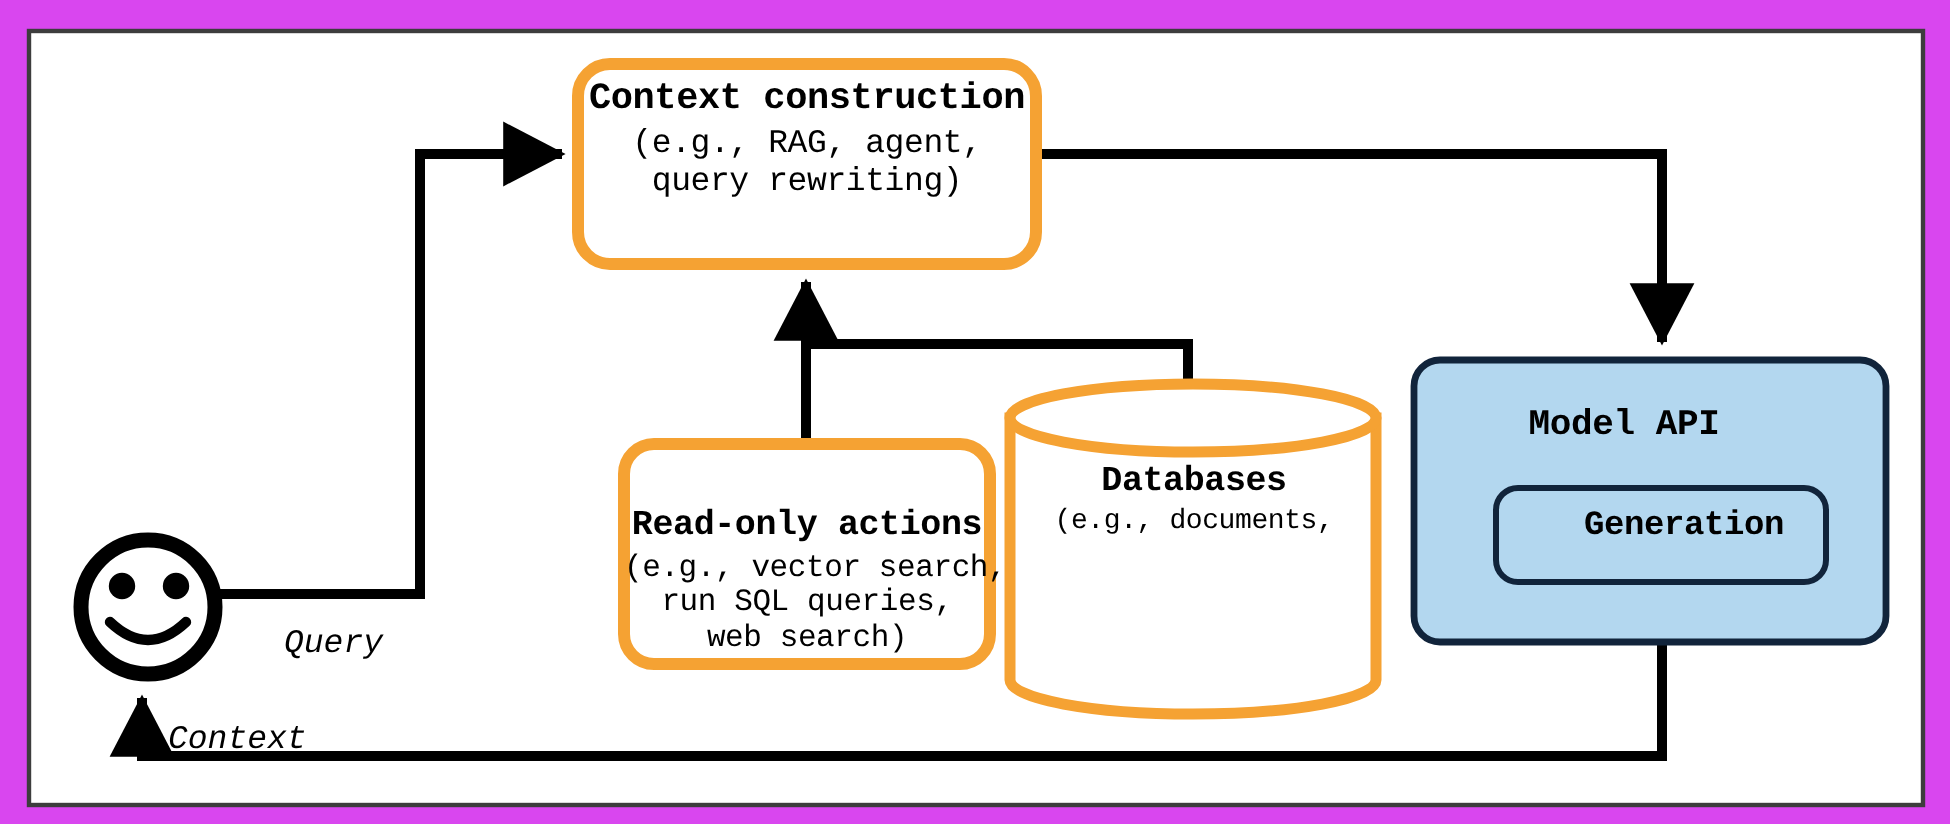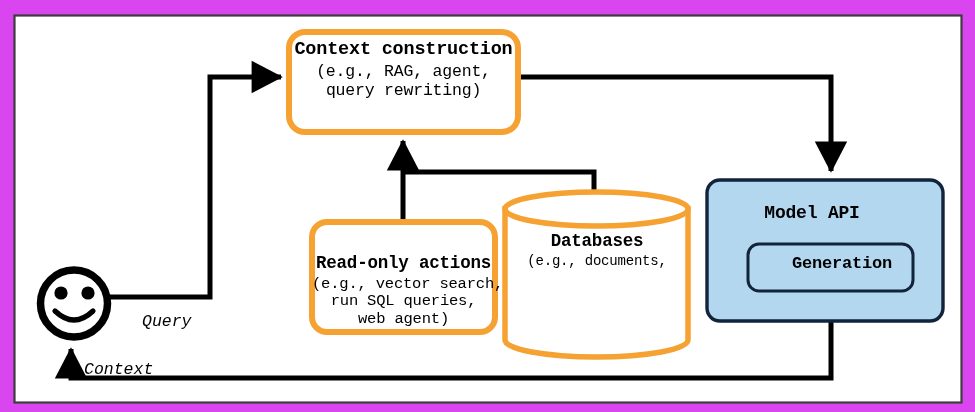--- a/index.html
+++ b/index.html
@@ -127,21 +127,21 @@
       <span>(e.g., RAG, agent,</span>
       <span>query rewriting)</span>
     </span>
   </div>
 
   <div class="lbl" id="roa-label">
     <span class="title">Read-only actions</span>
     <span class="sub">
       <span>(e.g., vector search,</span>
       <span>run SQL queries,</span>
-      <span>web agent)</span>
+      <span>web search)</span>
     </span>
   </div>
 
   <div class="lbl" id="db-label">
     <span class="title">Databases</span>
     <span class="sub">
       <span>(e.g., documents,</span>
     </span>
   </div>
 

